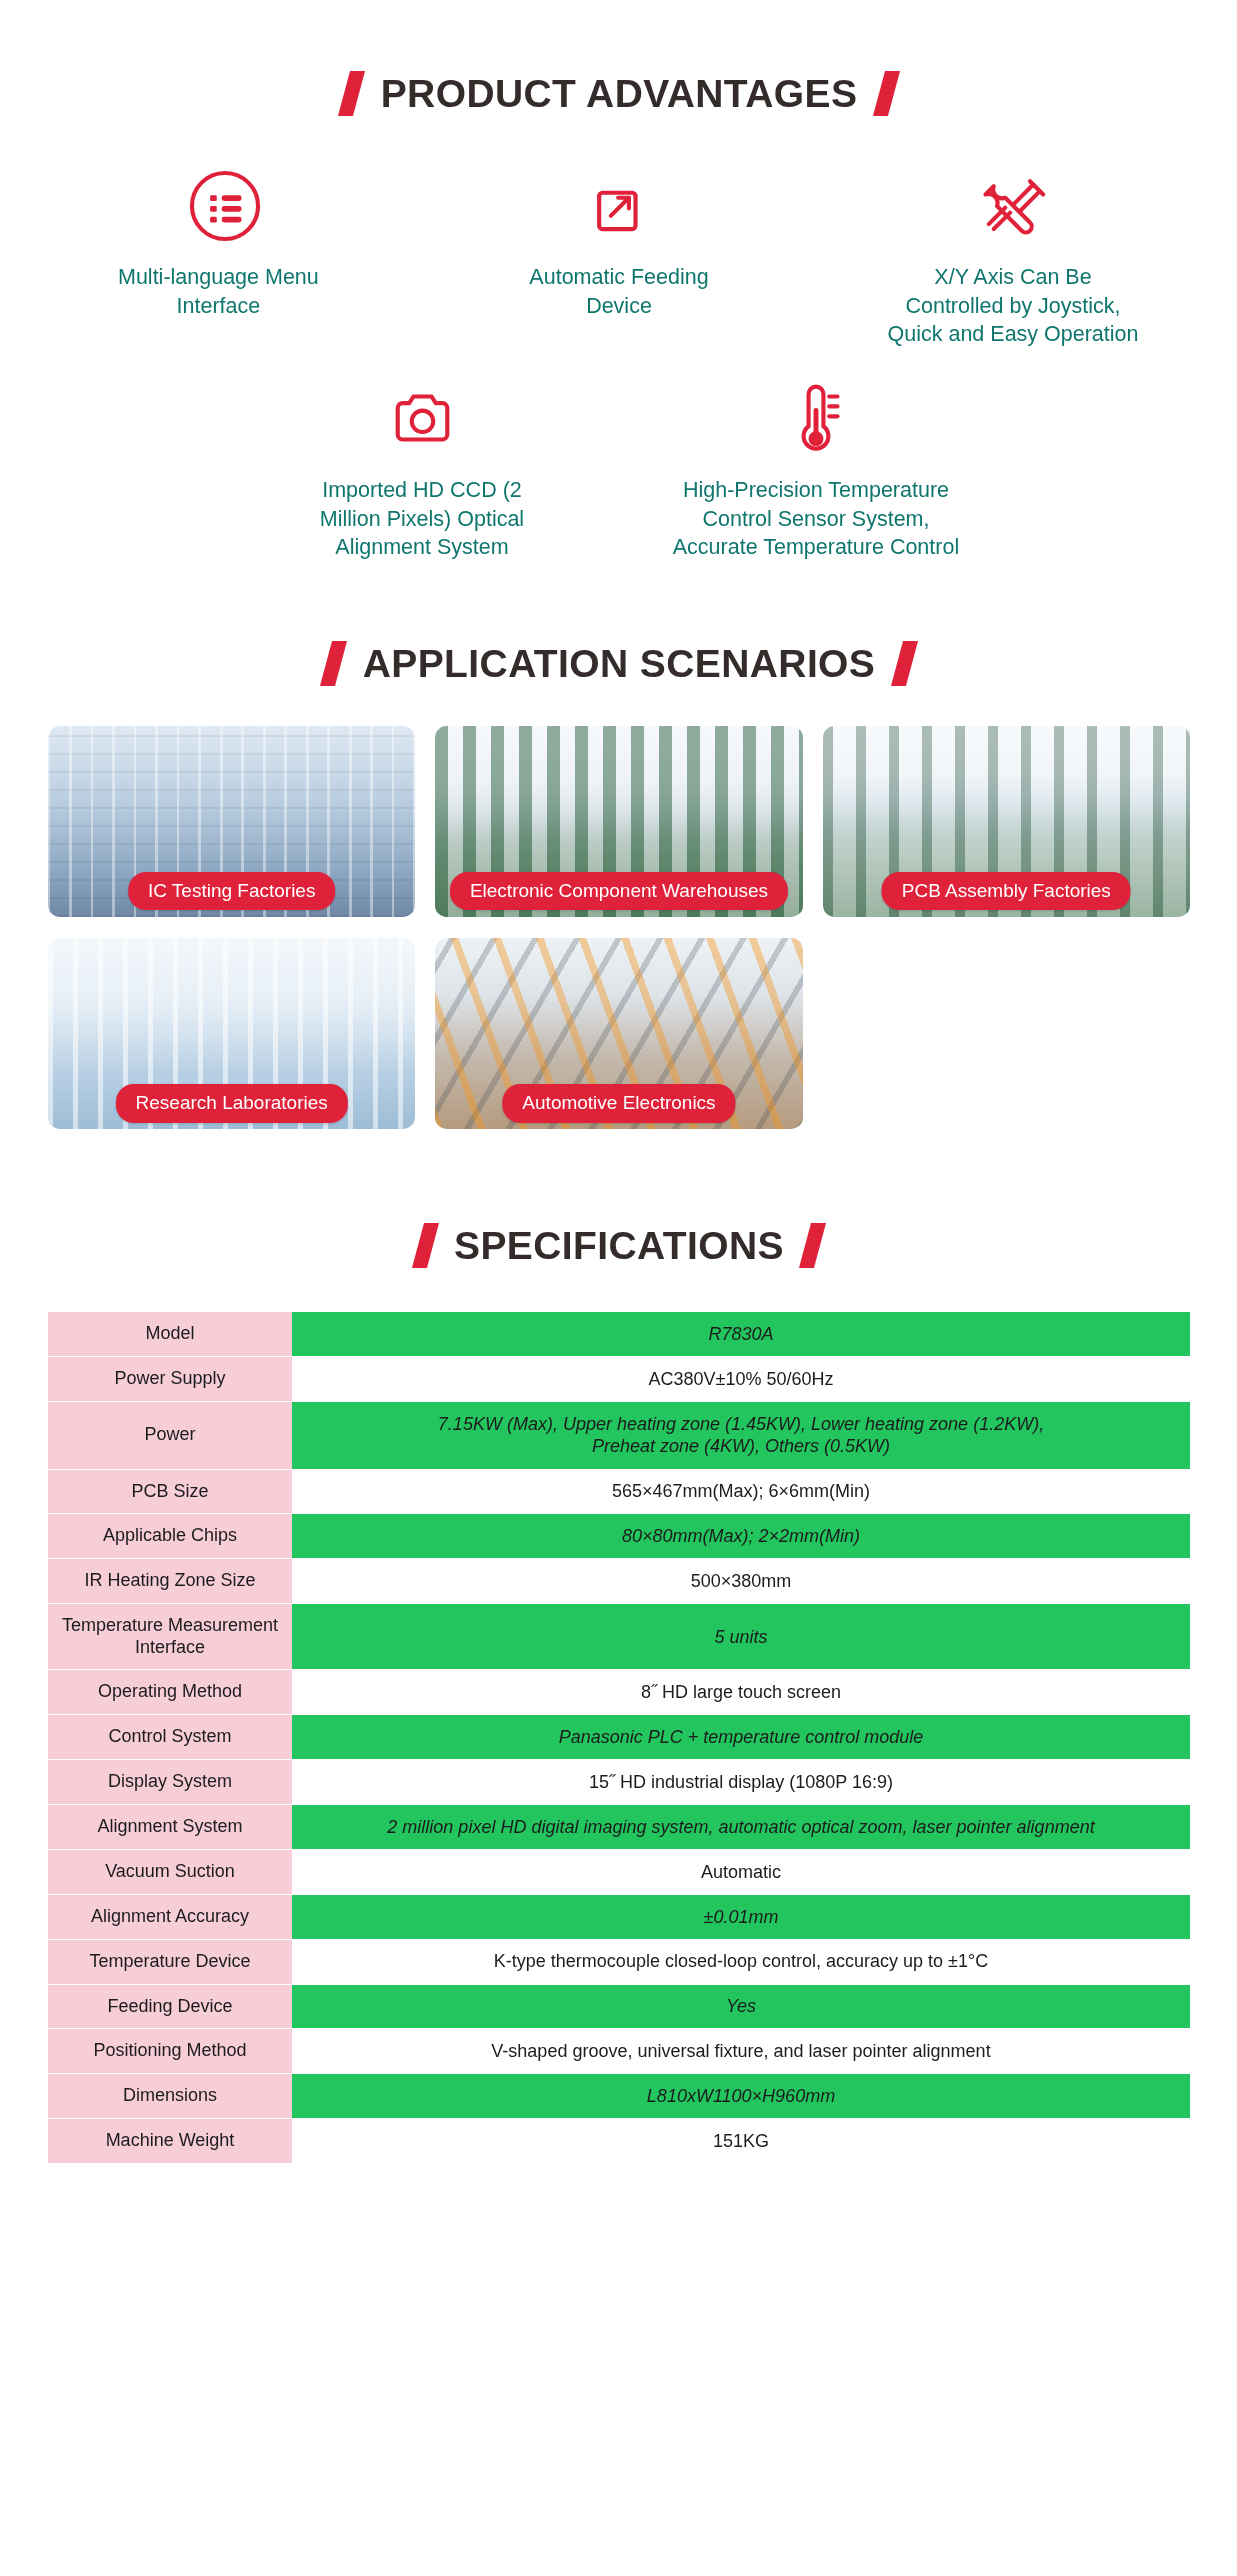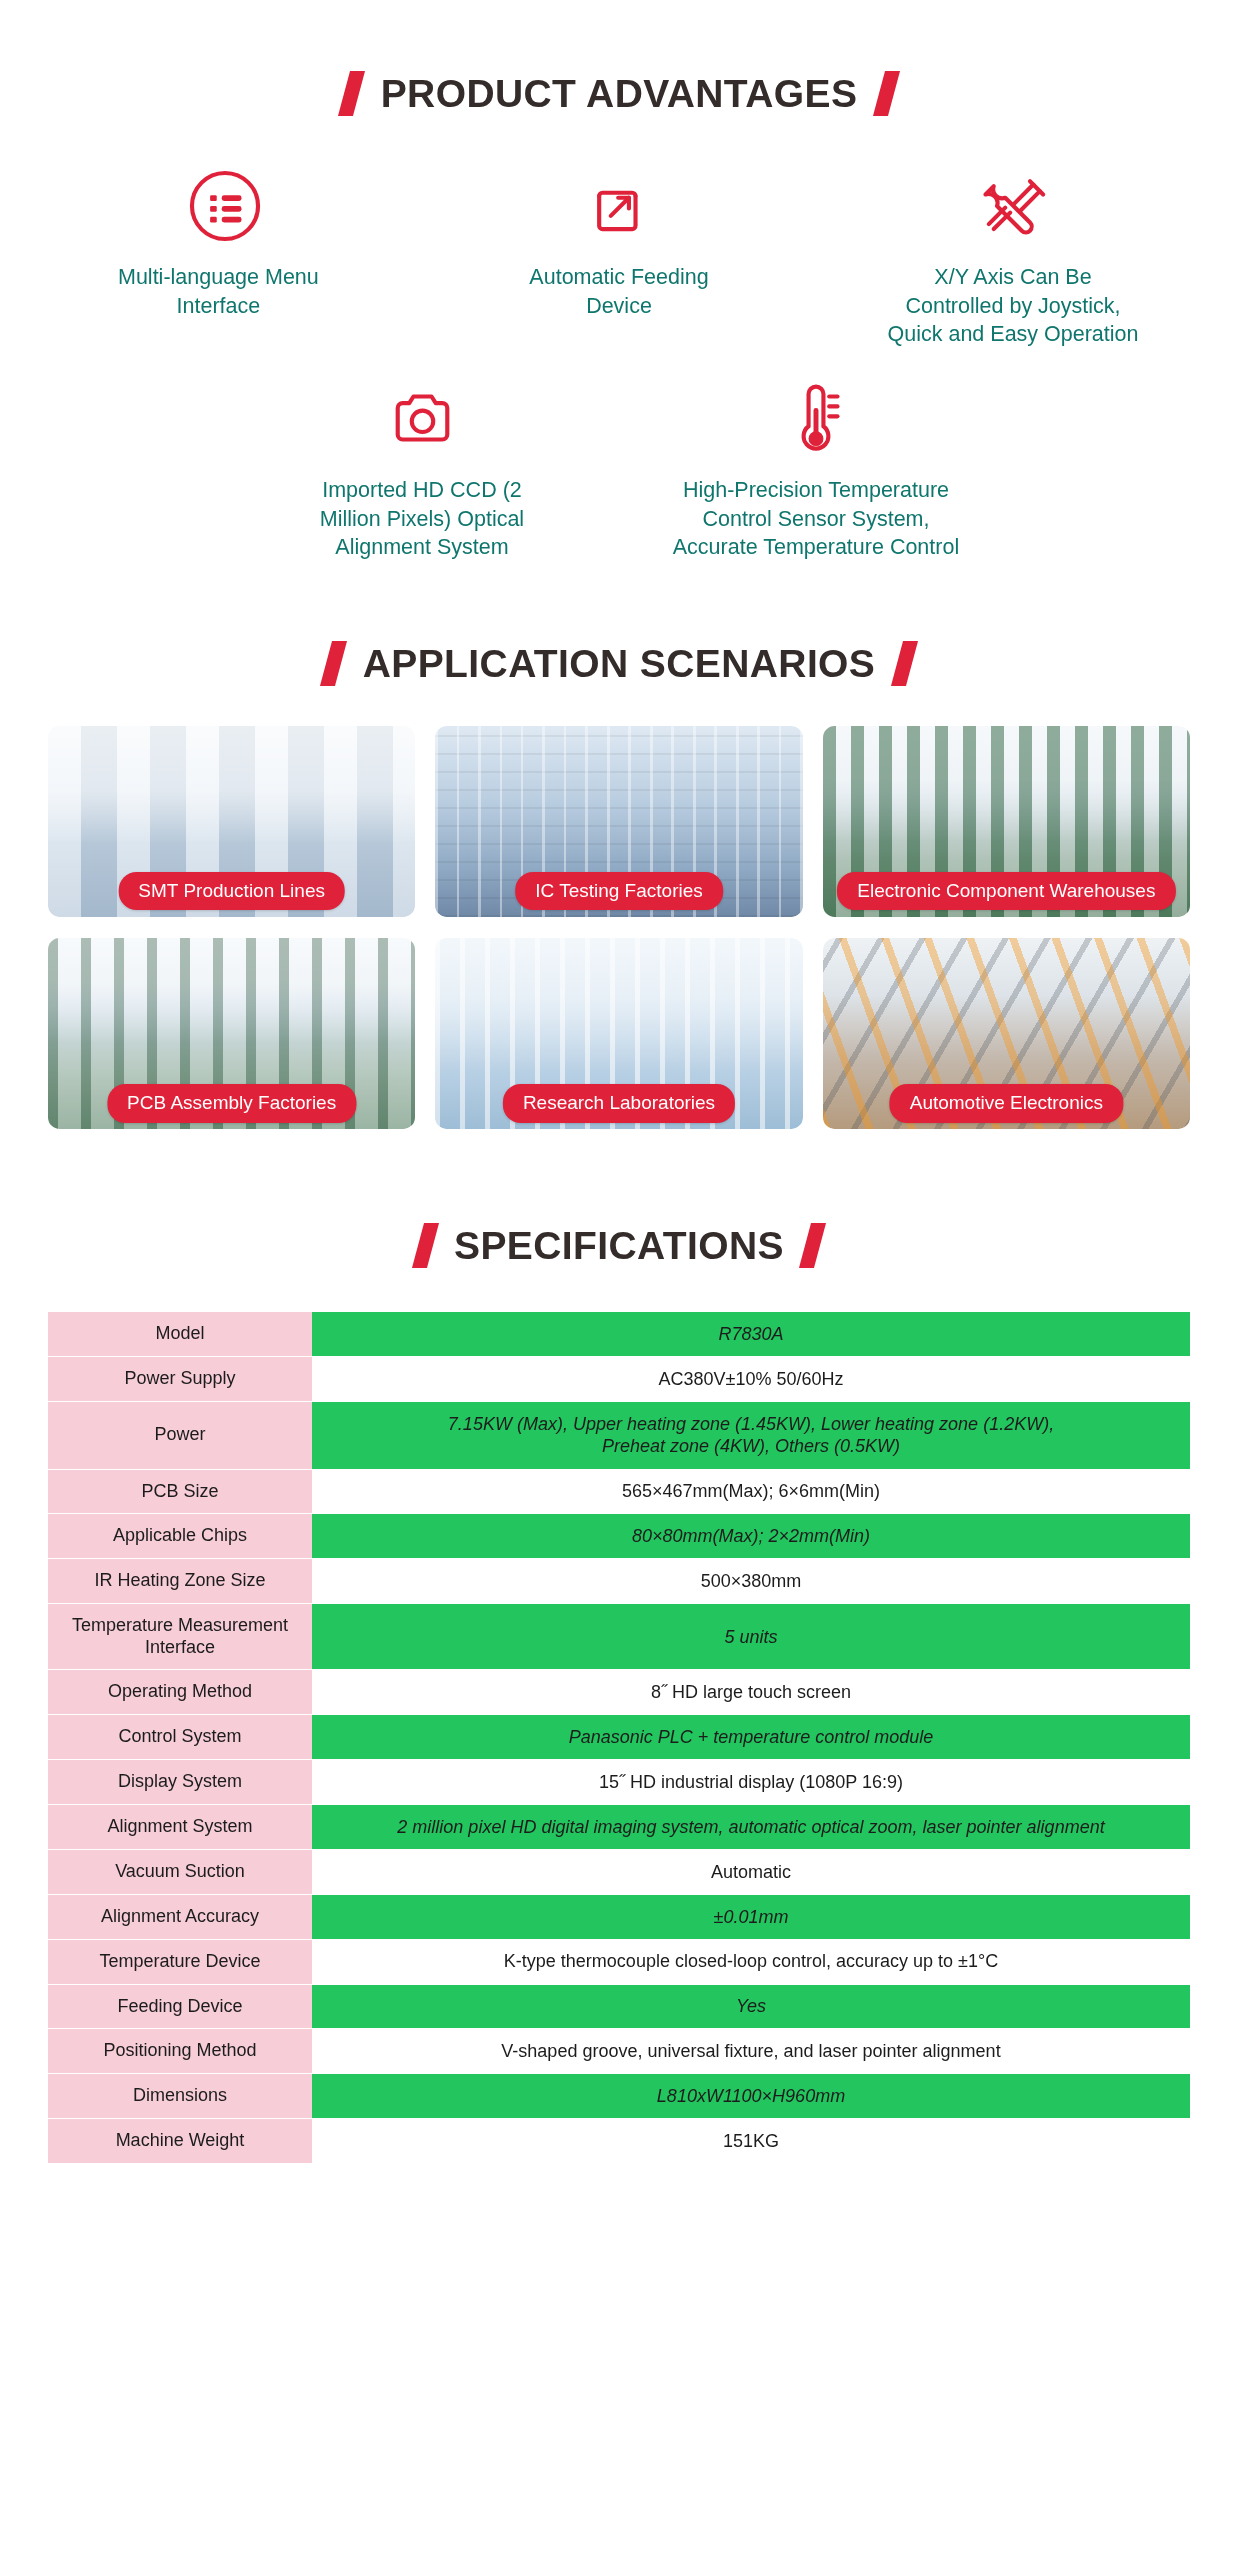--- a/index.html
+++ b/index.html
@@ -187,21 +187,21 @@
     border-collapse: separate;
     border-spacing: 0 1.7px;
   }
   .spec-table tr { }
   .spec-table td {
     font-size: 18px;
     color: #1c1c1c;
     vertical-align: middle;
   }
   .spec-table td.key {
-    width: 264px;
+    width: 244px;
     background: #f7cdd8;
     text-align: center;
     padding: 10.7px 8.3px;
     line-height: 1.22;
   }
   .spec-table td.val {
     padding: 10.7px 13.2px;
     text-align: center;
     line-height: 1.25;
     white-space: pre-line;
@@ -313,24 +313,20 @@
 
   <section id="applications">
     <div class="section-heading">
       <span class="slash"></span>
       <h2>APPLICATION SCENARIOS</h2>
       <span class="slash right"></span>
     </div>
 
     <div class="app-grid">
 
-      <div class="app-card">
-        <div class="app-photo ph ph-smt ph-machine"></div>
-        <span class="app-badge">SMT Production Lines</span>
-      </div>
 
       <div class="app-card">
         <div class="app-photo ph ph-ic ph-lines"></div>
         <span class="app-badge">IC Testing Factories</span>
       </div>
 
       <div class="app-card">
         <div class="app-photo ph ph-warehouse ph-racks"></div>
         <span class="app-badge">Electronic Component Warehouses</span>
       </div>

